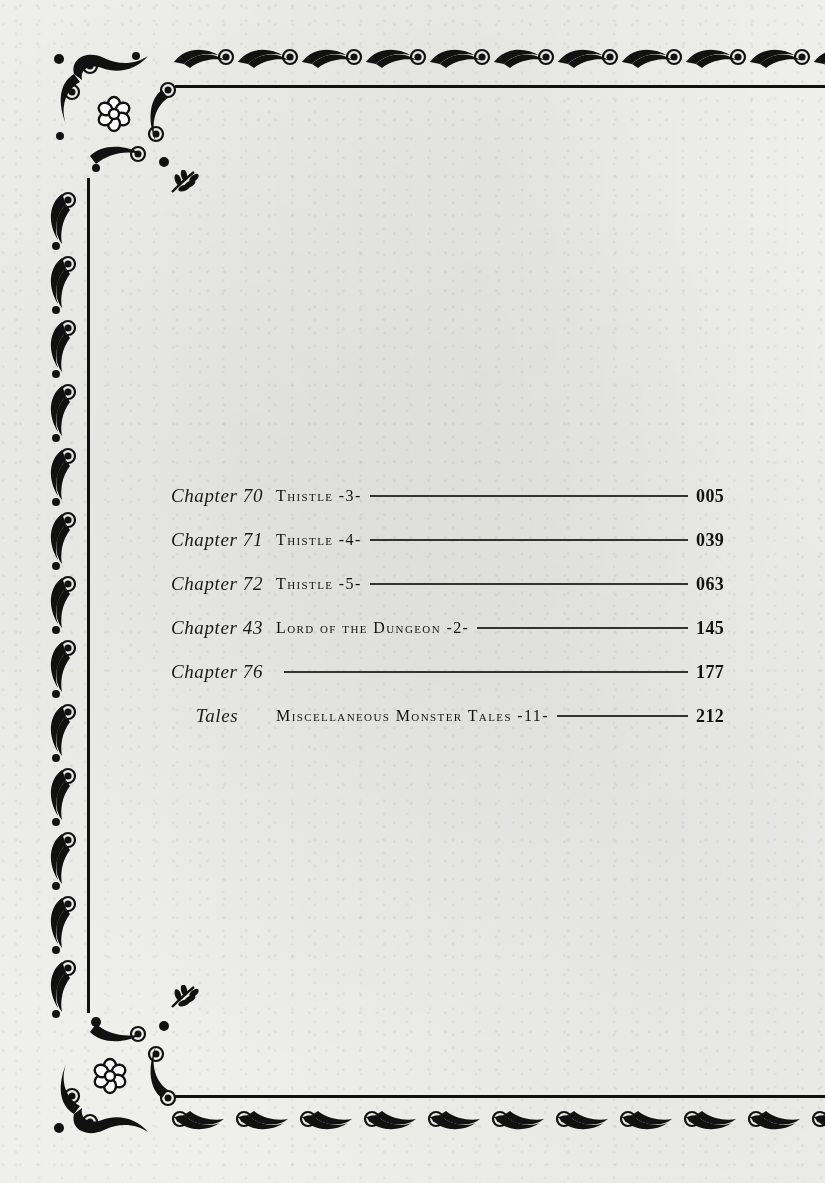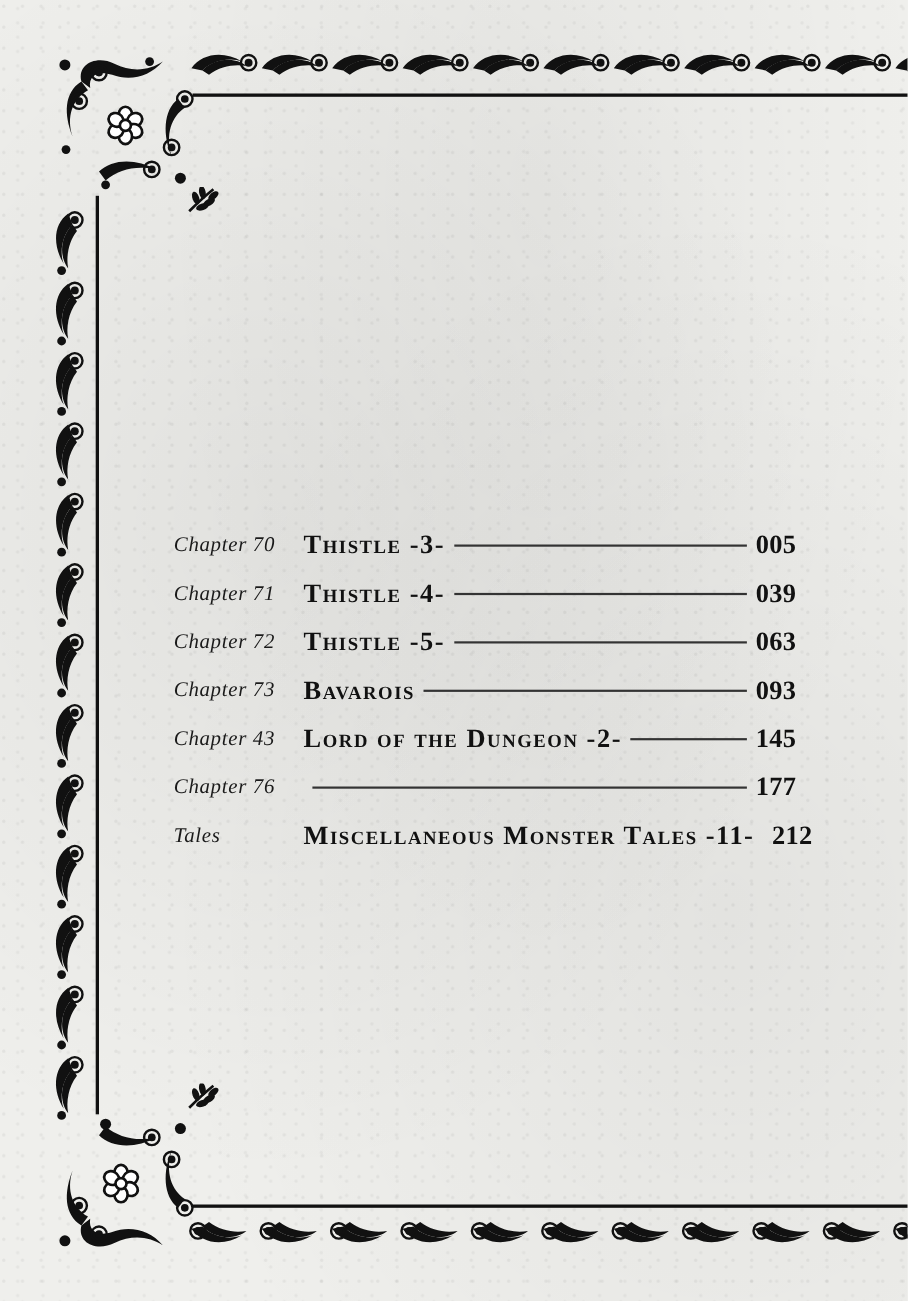--- a/index.html
+++ b/index.html
@@ -20,36 +20,36 @@
       #efefec;
   }
   .rule { position: absolute; background: #111; }
   .band { position: absolute; overflow: hidden; }
   .band svg, .corner svg { display: block; }
   .corner { position: absolute; }
   .toc {
     position: absolute; left: 158px; top: 474px; width: 566px;
   }
   .toc-row {
-    position: relative; height: 44px; display: flex; align-items: center;
+    position: relative; height: 44px; display: flex; align-items: center; text-align: center;
   }
   .chap {
     width: 118px; flex: none;
     font-style: italic; font-size: 19px; letter-spacing: 0.6px; color: #1a1a1a;
   }
   .title {
-    flex: none; font-size: 24px; letter-spacing: 1.4px; font-variant: small-caps;
-    font-weight: bold; color: #111; white-space: nowrap;
+    flex: none; font-size: 16px; letter-spacing: 1.4px; font-variant: small-caps;
+    font-weight: normal; color: #111; white-space: nowrap;
   }
   .leader {
     flex: 1 1 auto; height: 1.5px; background: #333; margin: 0 8px 0 8px;
     position: relative; top: 0px;
   }
   .page {
-    flex: none; font-weight: bold; font-size: 24px; letter-spacing: 0.3px; color: #111;
+    flex: none; font-weight: bold; font-size: 18px; letter-spacing: 0.3px; color: #111;
   }
 </style>
 </head>
 <body>
 
 <div class="paper"></div>
 
 <svg width="0" height="0" style="position:absolute">
   <defs>
 
@@ -221,26 +221,20 @@
     <span class="leader"></span>
     <span class="page">039</span>
   </div>
   <div class="toc-row">
     <span class="chap">Chapter 72</span>
     <span class="title">Thistle -5-</span>
     <span class="leader"></span>
     <span class="page">063</span>
   </div>
   <div class="toc-row">
-    <span class="chap">Chapter 73</span>
-    <span class="title">Bavarois</span>
-    <span class="leader"></span>
-    <span class="page">093</span>
-  </div>
-  <div class="toc-row">
     <span class="chap">Chapter 43</span>
     <span class="title">Lord of the Dungeon -2-</span>
     <span class="leader"></span>
     <span class="page">145</span>
   </div>
   <div class="toc-row">
     <span class="chap">Chapter 76</span>
     <span class="leader"></span>
     <span class="page">177</span>
   </div>

